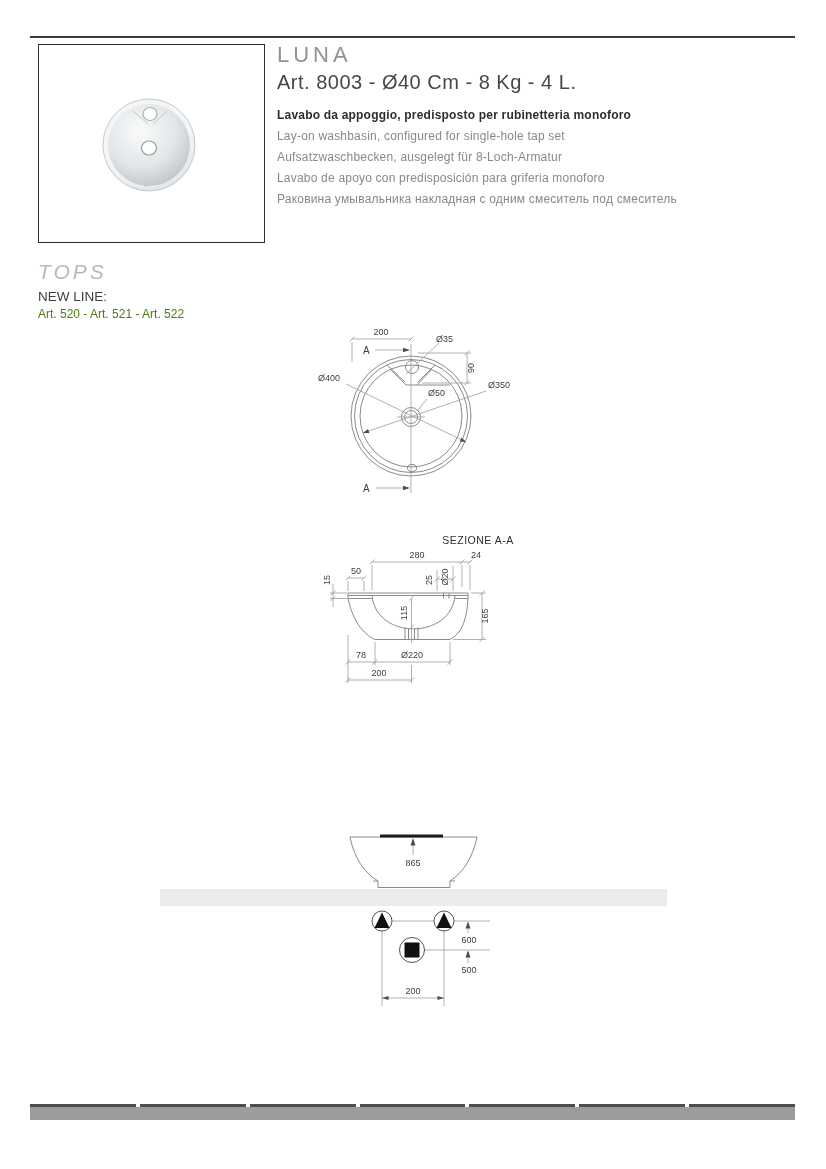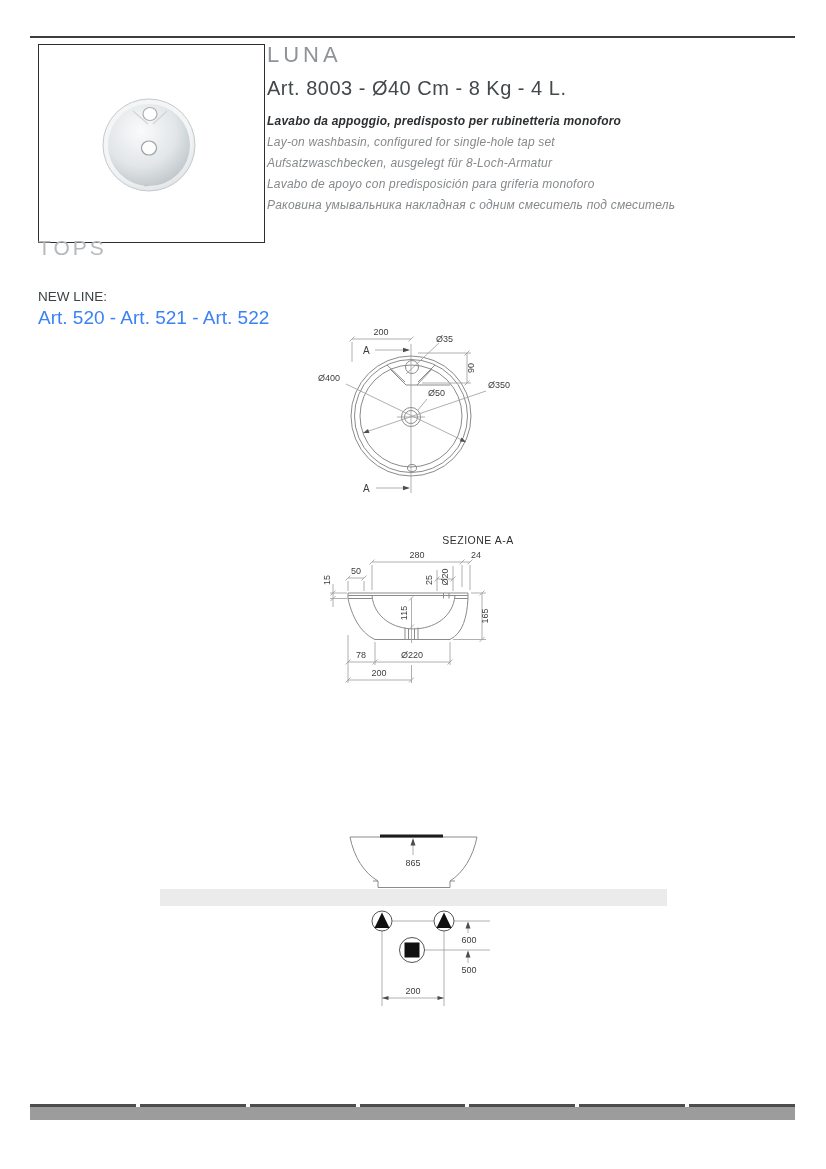--- a/index.html
+++ b/index.html
@@ -7,30 +7,30 @@
     position:relative; width:826px; height:1169px; background:#ffffff;
     font-family:"Liberation Sans", sans-serif; overflow:hidden;
   }
   .top-rule { position:absolute; left:30px; top:36px; width:765px; height:2px; background:#3d3d3d; }
 
   .product-image-box {
     position:absolute; left:38px; top:44px; width:227px; height:199px;
     border:1px solid #2e2e2e; background:#fff; box-sizing:border-box;
   }
 
-  .header-block { position:absolute; left:267px; top:42px; width:530px; }
+  .header-block { position:absolute; left:277px; top:42px; width:530px; }
   .product-name { font-size:22px; letter-spacing:4px; color:#8f9498; font-weight:400; }
-  .product-spec { font-size:20px; letter-spacing:0.5px; color:#43484b; margin-top:9px; }
+  .product-spec { font-size:20px; letter-spacing:0.5px; color:#43484b; margin-top:3px; }
   .desc-list { margin-top:11px; }
-  .desc { font-size:12px; letter-spacing:0.2px; color:#85898c; line-height:21px;font-style:italic; }
+  .desc { font-size:12px; letter-spacing:0.2px; color:#85898c; line-height:21px; }
   .desc.primary { color:#2c2f31; font-weight:bold; }
 
-  .category-title { position:absolute; left:38px; top:236px; font-size:21px; letter-spacing:3px; color:#b5b9bc; }
+  .category-title { position:absolute; left:38px; top:260px; font-size:21px; letter-spacing:3px; color:#b5b9bc;font-style:italic; }
   .new-line-label { position:absolute; left:38px; top:289px; font-size:13.5px; color:#3c4144;text-align:right; }
-  .new-line-articles { position:absolute; left:38px; top:307px; font-size:19px; color:#3b82f6;text-align:right; }
+  .new-line-articles { position:absolute; left:38px; top:307px; font-size:12px; color:#4d7c0f;text-align:right; }
 
   .drawing { position:absolute; }
   .drawing .ln line, .drawing .ln path, .drawing .ln circle, .drawing .ln ellipse { stroke:#8b8b8b; fill:none; stroke-width:1; }
   .drawing .dim line { stroke:#9c9c9c; stroke-width:0.8; fill:none; }
   .drawing .dim polygon { fill:#4d4d4d; stroke:none; }
   .drawing .tick { stroke:#555; stroke-width:1; }
   .drawing text { font-family:"Liberation Sans", sans-serif; font-size:9px; fill:#3d3d3d; }
   .drawing text.ttl { font-size:10.5px; fill:#303030; letter-spacing:0.5px; }
   .drawing text.ta { font-size:10px; }
 

